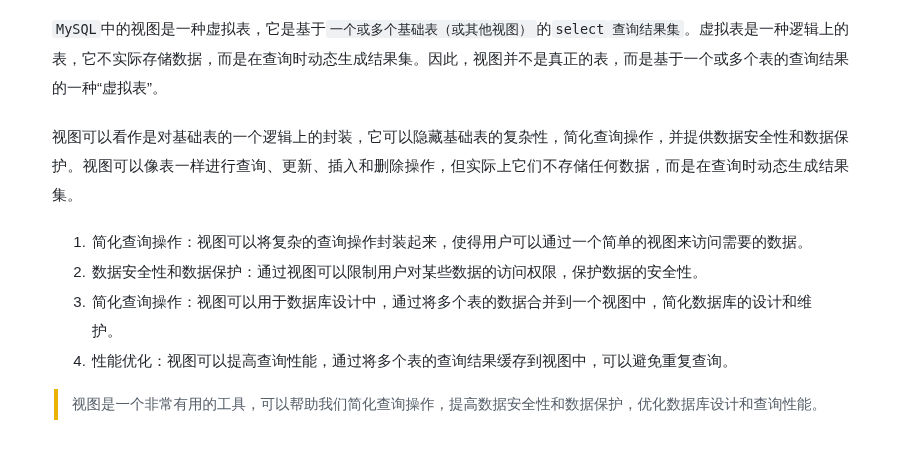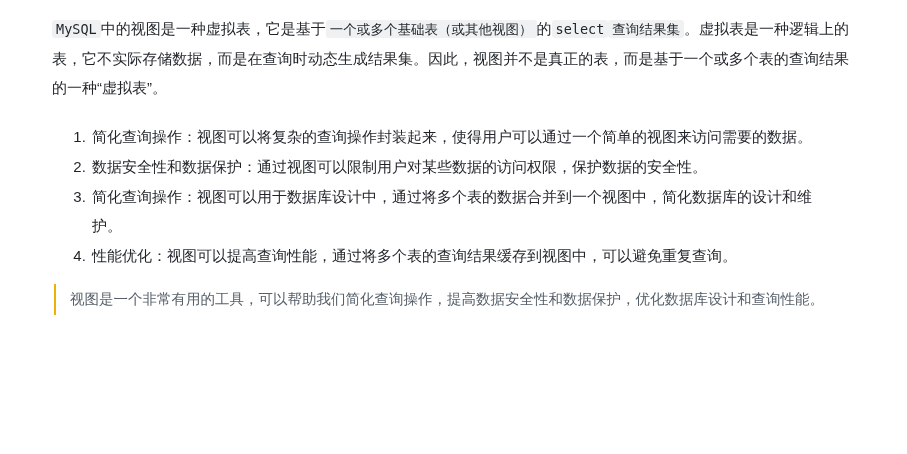--- a/index.html
+++ b/index.html
@@ -51,39 +51,40 @@
     font-size: 15px;
     line-height: 29px;
     color: #1f2328;
   }
   ol.list li {
     margin: 0 0 1px 0;
     padding-left: 2px;
   }
   .quote {
     margin: 14px 0 0 2px;
-    border-left: 2px solid #eab308;
+    border-left: 4px solid #eab308;
     padding: 2px 0 2px 14px;
     color: #57606a;
     font-size: 14.5px;
     line-height: 27px;
   }
   .quote p {
     margin: 0;
   }
 </style>
 </head>
 <body>
 
 <div class="page">
 
   <p class="para first">
     <code class="inline">MySQL</code><span>中的视图是一种虚拟表，它是基于</span><code class="inline">一个或多个基础表（或其他视图）</code><span>的</span><code class="inline">select</code><code class="inline">查询结果集</code><span>。虚拟表是一种逻辑上的表，它不实际存储数据，而是在查询时动态生成结果集。因此，视图并不是真正的表，而是基于一个或多个表的查询结果的一种“虚拟表”。</span>
   </p>
 
+  <p class="para">视图可以看作是对基础表的一个逻辑上的封装，它可以隐藏基础表的复杂性，简化查询操作，并提供数据安全性和数据保护。视图可以像表一样进行查询、更新、插入和删除操作，但实际上它们不存储任何数据，而是在查询时动态生成结果集。</p>
 
 
   <ol class="list">
     <li>简化查询操作：视图可以将复杂的查询操作封装起来，使得用户可以通过一个简单的视图来访问需要的数据。</li>
     <li>数据安全性和数据保护：通过视图可以限制用户对某些数据的访问权限，保护数据的安全性。</li>
     <li>简化查询操作：视图可以用于数据库设计中，通过将多个表的数据合并到一个视图中，简化数据库的设计和维护。</li>
     <li>性能优化：视图可以提高查询性能，通过将多个表的查询结果缓存到视图中，可以避免重复查询。</li>
   </ol>
 
   <blockquote class="quote">

